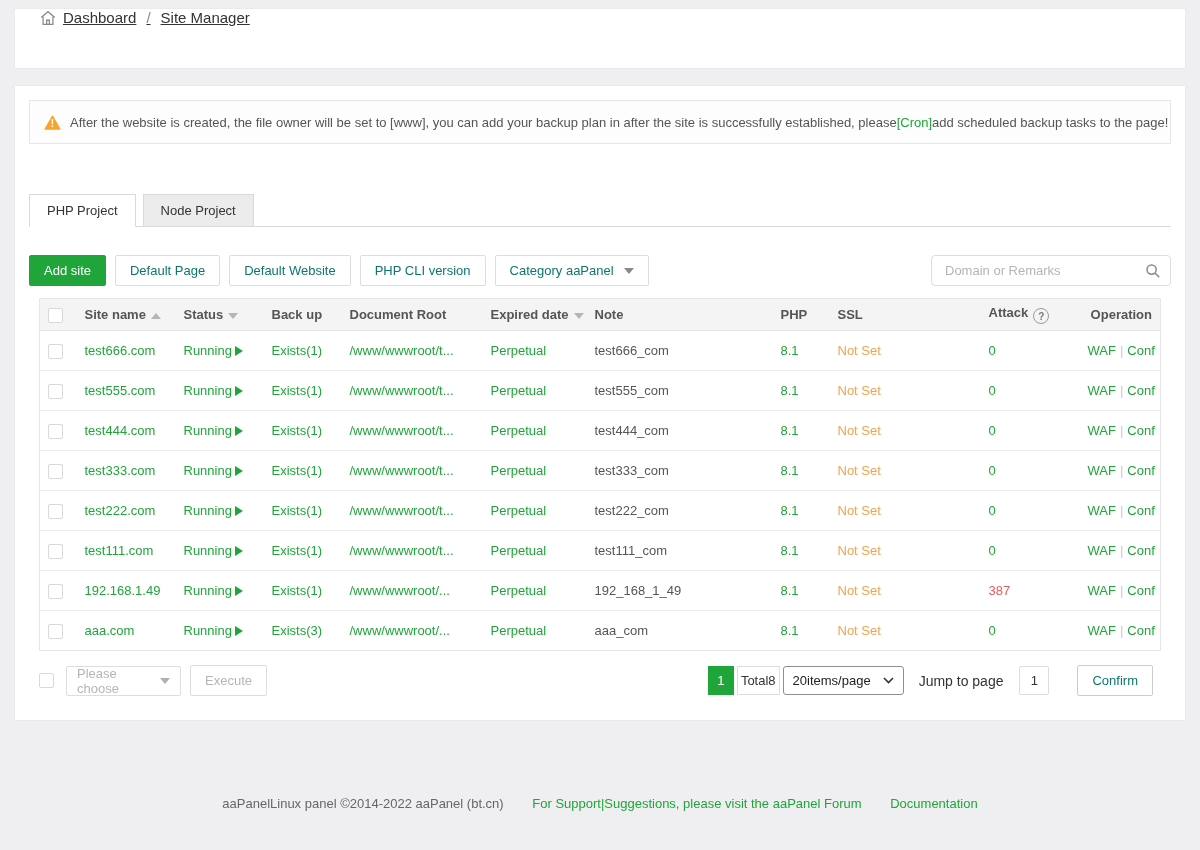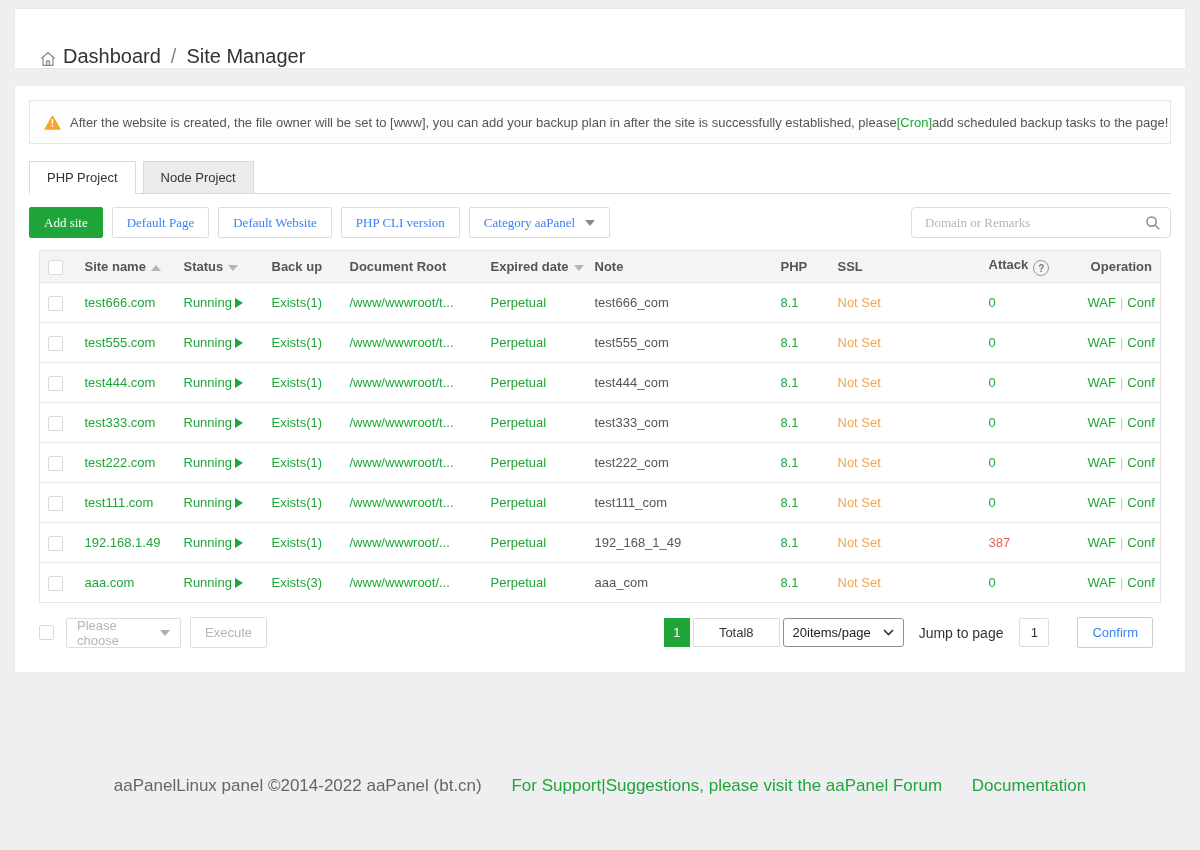--- a/index.html
+++ b/index.html
@@ -8,21 +8,21 @@
   }
   *{box-sizing:border-box;}
   html,body{margin:0;padding:0;}
   body{
     width:1200px;height:850px;position:relative;overflow:hidden;
     background:#efeff1;font-family:"Liberation Sans",sans-serif;color:#333;
   }
   
   .crumb-bar{
     margin:8px 14px 0;height:61px;background:#fff;border:1px solid #eaeaec;
-    display:flex;align-items:flex-end;padding:0 24px;font-size:20px;color:#333;
+    display:flex;align-items:flex-start;padding:0 24px;font-size:15px;color:#333;text-decoration:underline;
   }
   .crumb-bar .home{display:flex;align-items:center;margin-right:6px;cursor:pointer;}
   .crumb-bar a{color:#333;text-decoration:none;cursor:pointer;}
   .crumb-sep{color:#888;margin:0 10px;}
   
   .card{
     margin:16px 14px 0;background:#fff;border:1px solid #eaeaec;
     padding:14px 14px 24px;
   }
   
@@ -30,38 +30,38 @@
     border:1px solid var(--border);background:#fdfdfd;
     height:44px;display:flex;align-items:center;padding:0 14px;
     font-size:13px;color:#555;white-space:nowrap;
   }
   .banner .warn{margin-right:9px;display:flex;align-items:center;}
   .banner .cron-link{color:var(--green);cursor:pointer;}
   
   .tabs{margin-top:17px;border-bottom:1px solid #d9d9d9;display:flex;padding-left:0;}
   .tab{
     padding:8px 17px;font-size:13px;color:#333;background:#ececec;
-    border:1px solid #d9d9d9;margin-right:7px;margin-bottom:-1px;cursor:pointer;
+    border:1px solid #d9d9d9;margin-right:7px;margin-bottom:-1px;cursor:pointer;margin-top:33px;
   }
   .tab.active{background:#fff;border-bottom:1px solid #fff;}
   
-  .toolbar{margin-top:13px;display:flex;align-items:center;font-family:Liberation Serif, serif;}
+  .toolbar{margin-top:28px;display:flex;align-items:center;}
   .btn{
     height:31px;padding:0 14px;font-size:13px;border-radius:2px;cursor:pointer;
-    background:#fff;color:#3b82f6;border:1px solid #ddd;margin-right:9px;
+    background:#fff;color:#0f766e;border:1px solid #ddd;margin-right:9px;
     display:inline-flex;align-items:center;font-family:inherit;
   }
   .btn.primary{background:var(--green);border-color:var(--green);color:#fff;}
   .caret-down{
     display:inline-block;width:0;height:0;margin-left:10px;
     border-left:5px solid transparent;border-right:5px solid transparent;
     border-top:6px solid #8a8a8a;
   }
   .search-box{
-    margin-left:auto;width:260px;height:31px;border:1px solid #ddd;border-radius:4px;
+    margin-left:auto;width:240px;height:31px;border:1px solid #ddd;border-radius:4px;
     display:flex;align-items:center;padding:0 9px 0 11px;background:#fff;
   }
   .search-box input{
     border:none;outline:none;flex:1;font-size:13px;color:#333;min-width:0;
     font-family:inherit;background:transparent;
   }
   .search-box input::placeholder{color:#b5b5b5;}
   
   .table-wrap{margin:12px 10px 0;}
   table{width:100%;border-collapse:collapse;font-size:13px;table-layout:fixed;}
@@ -113,37 +113,37 @@
   .sel-batch .caret-down{border-top-color:#b0b0b0;}
   .btn.disabled{color:#b5b5b5;cursor:default;}
   .pager{margin-left:auto;display:flex;align-items:center;}
   .page-num{
     width:26px;height:29px;background:var(--green);border:1px solid var(--green);
     color:#fff;display:flex;align-items:center;justify-content:center;
     font-size:13px;cursor:pointer;
   }
   .total-box{
     height:29px;border:1px solid #ddd;background:#fff;margin-left:3px;
-    display:flex;align-items:center;padding:0 25px;font-size:13px;color:#333;
+    display:flex;align-items:center;padding:0 3px;font-size:13px;color:#333;
   }
   .per-page{
     height:29px;border:1px solid #8f8f8f;border-radius:3px;background:#fff;margin-left:3px;
     display:flex;align-items:center;padding:0 9px;font-size:13px;color:#222;cursor:pointer;
   }
   .per-page svg{margin-left:12px;}
   .jump-label{font-size:14px;color:#333;margin:0 16px 0 15px;}
   .jump-input{
     width:30px;height:29px;border:1px solid #ddd;border-radius:2px;text-align:center;
     font-size:13px;color:#333;outline:none;font-family:inherit;
   }
   .confirm-btn{margin-left:28px;border-color:#ccc;margin-right:8px;}
   
   .page-footer{
-    position:absolute;left:0;top:776px;width:100%;text-align:center;
-    font-size:17px;color:#666;
+    position:absolute;left:0;top:796px;width:100%;text-align:center;
+    font-size:13px;color:#666;
   }
   .page-footer a{color:var(--green);text-decoration:none;cursor:pointer;}
   .page-footer .gap{margin-left:25px;}
 </style>
 </head>
 <body>
 
 <div class="crumb-bar">
   <span class="home">
     <svg width="18" height="18" viewBox="0 0 20 20" fill="none" stroke="#8a8a8a" stroke-width="1.4">

